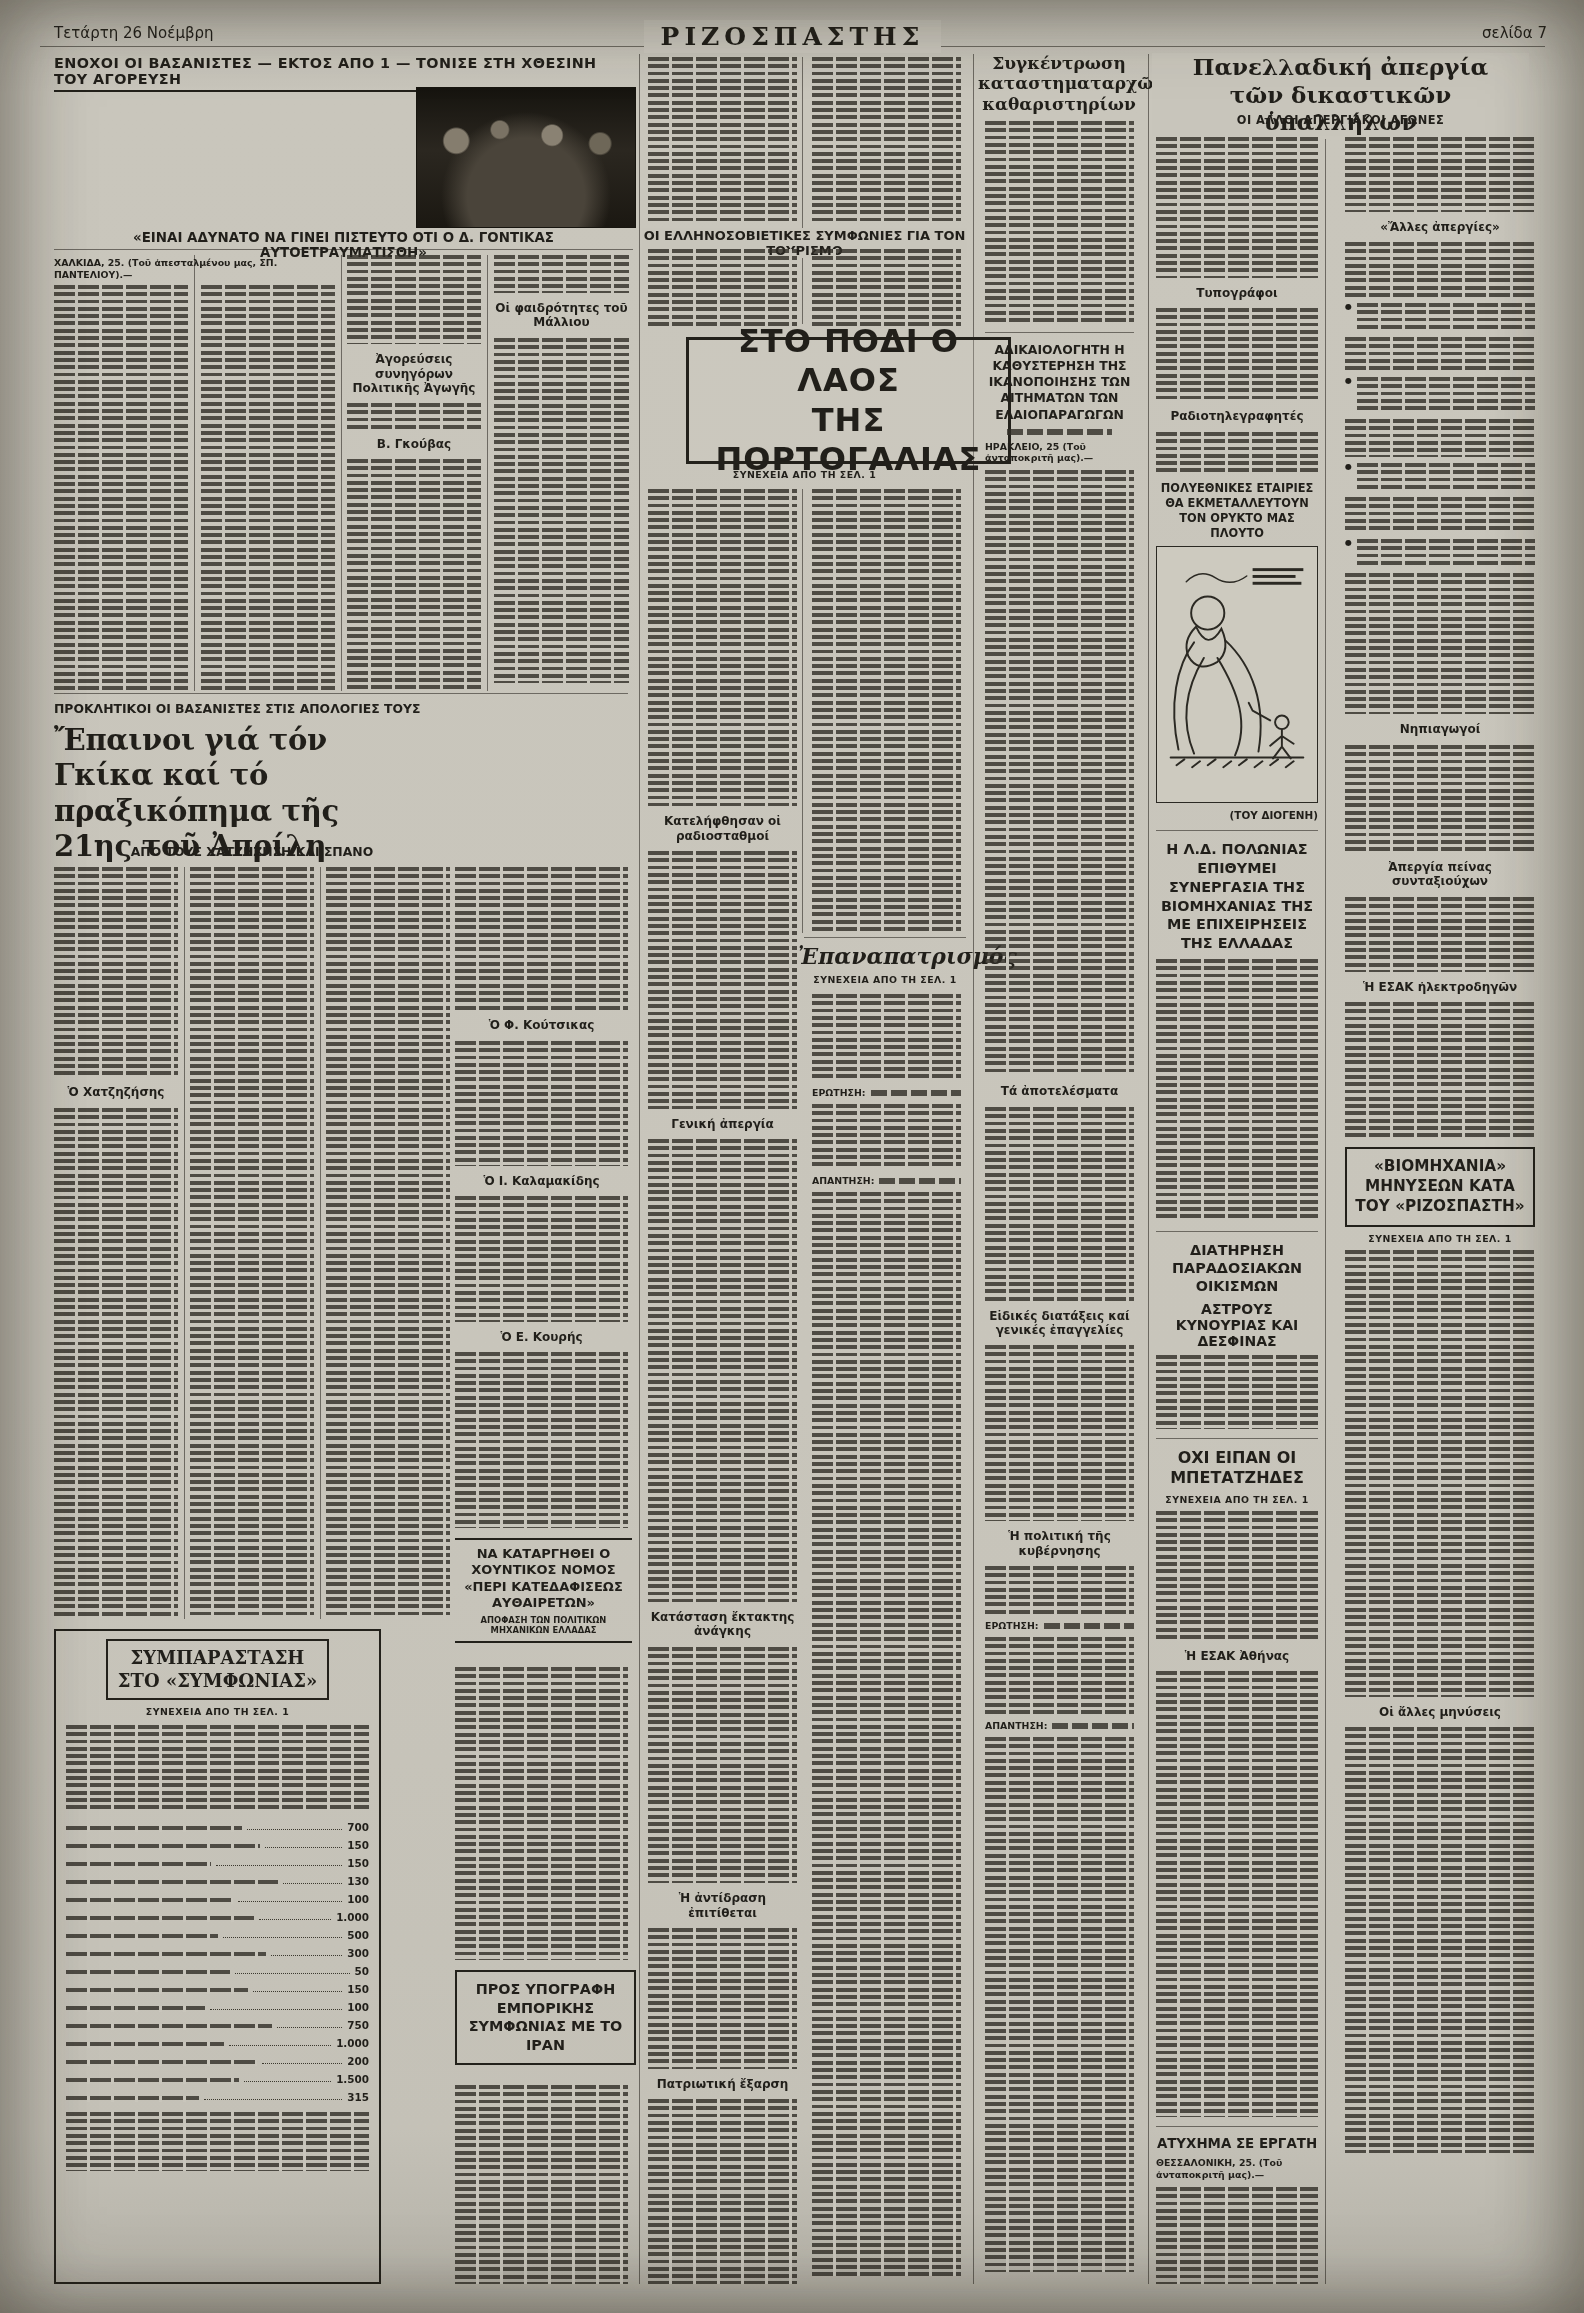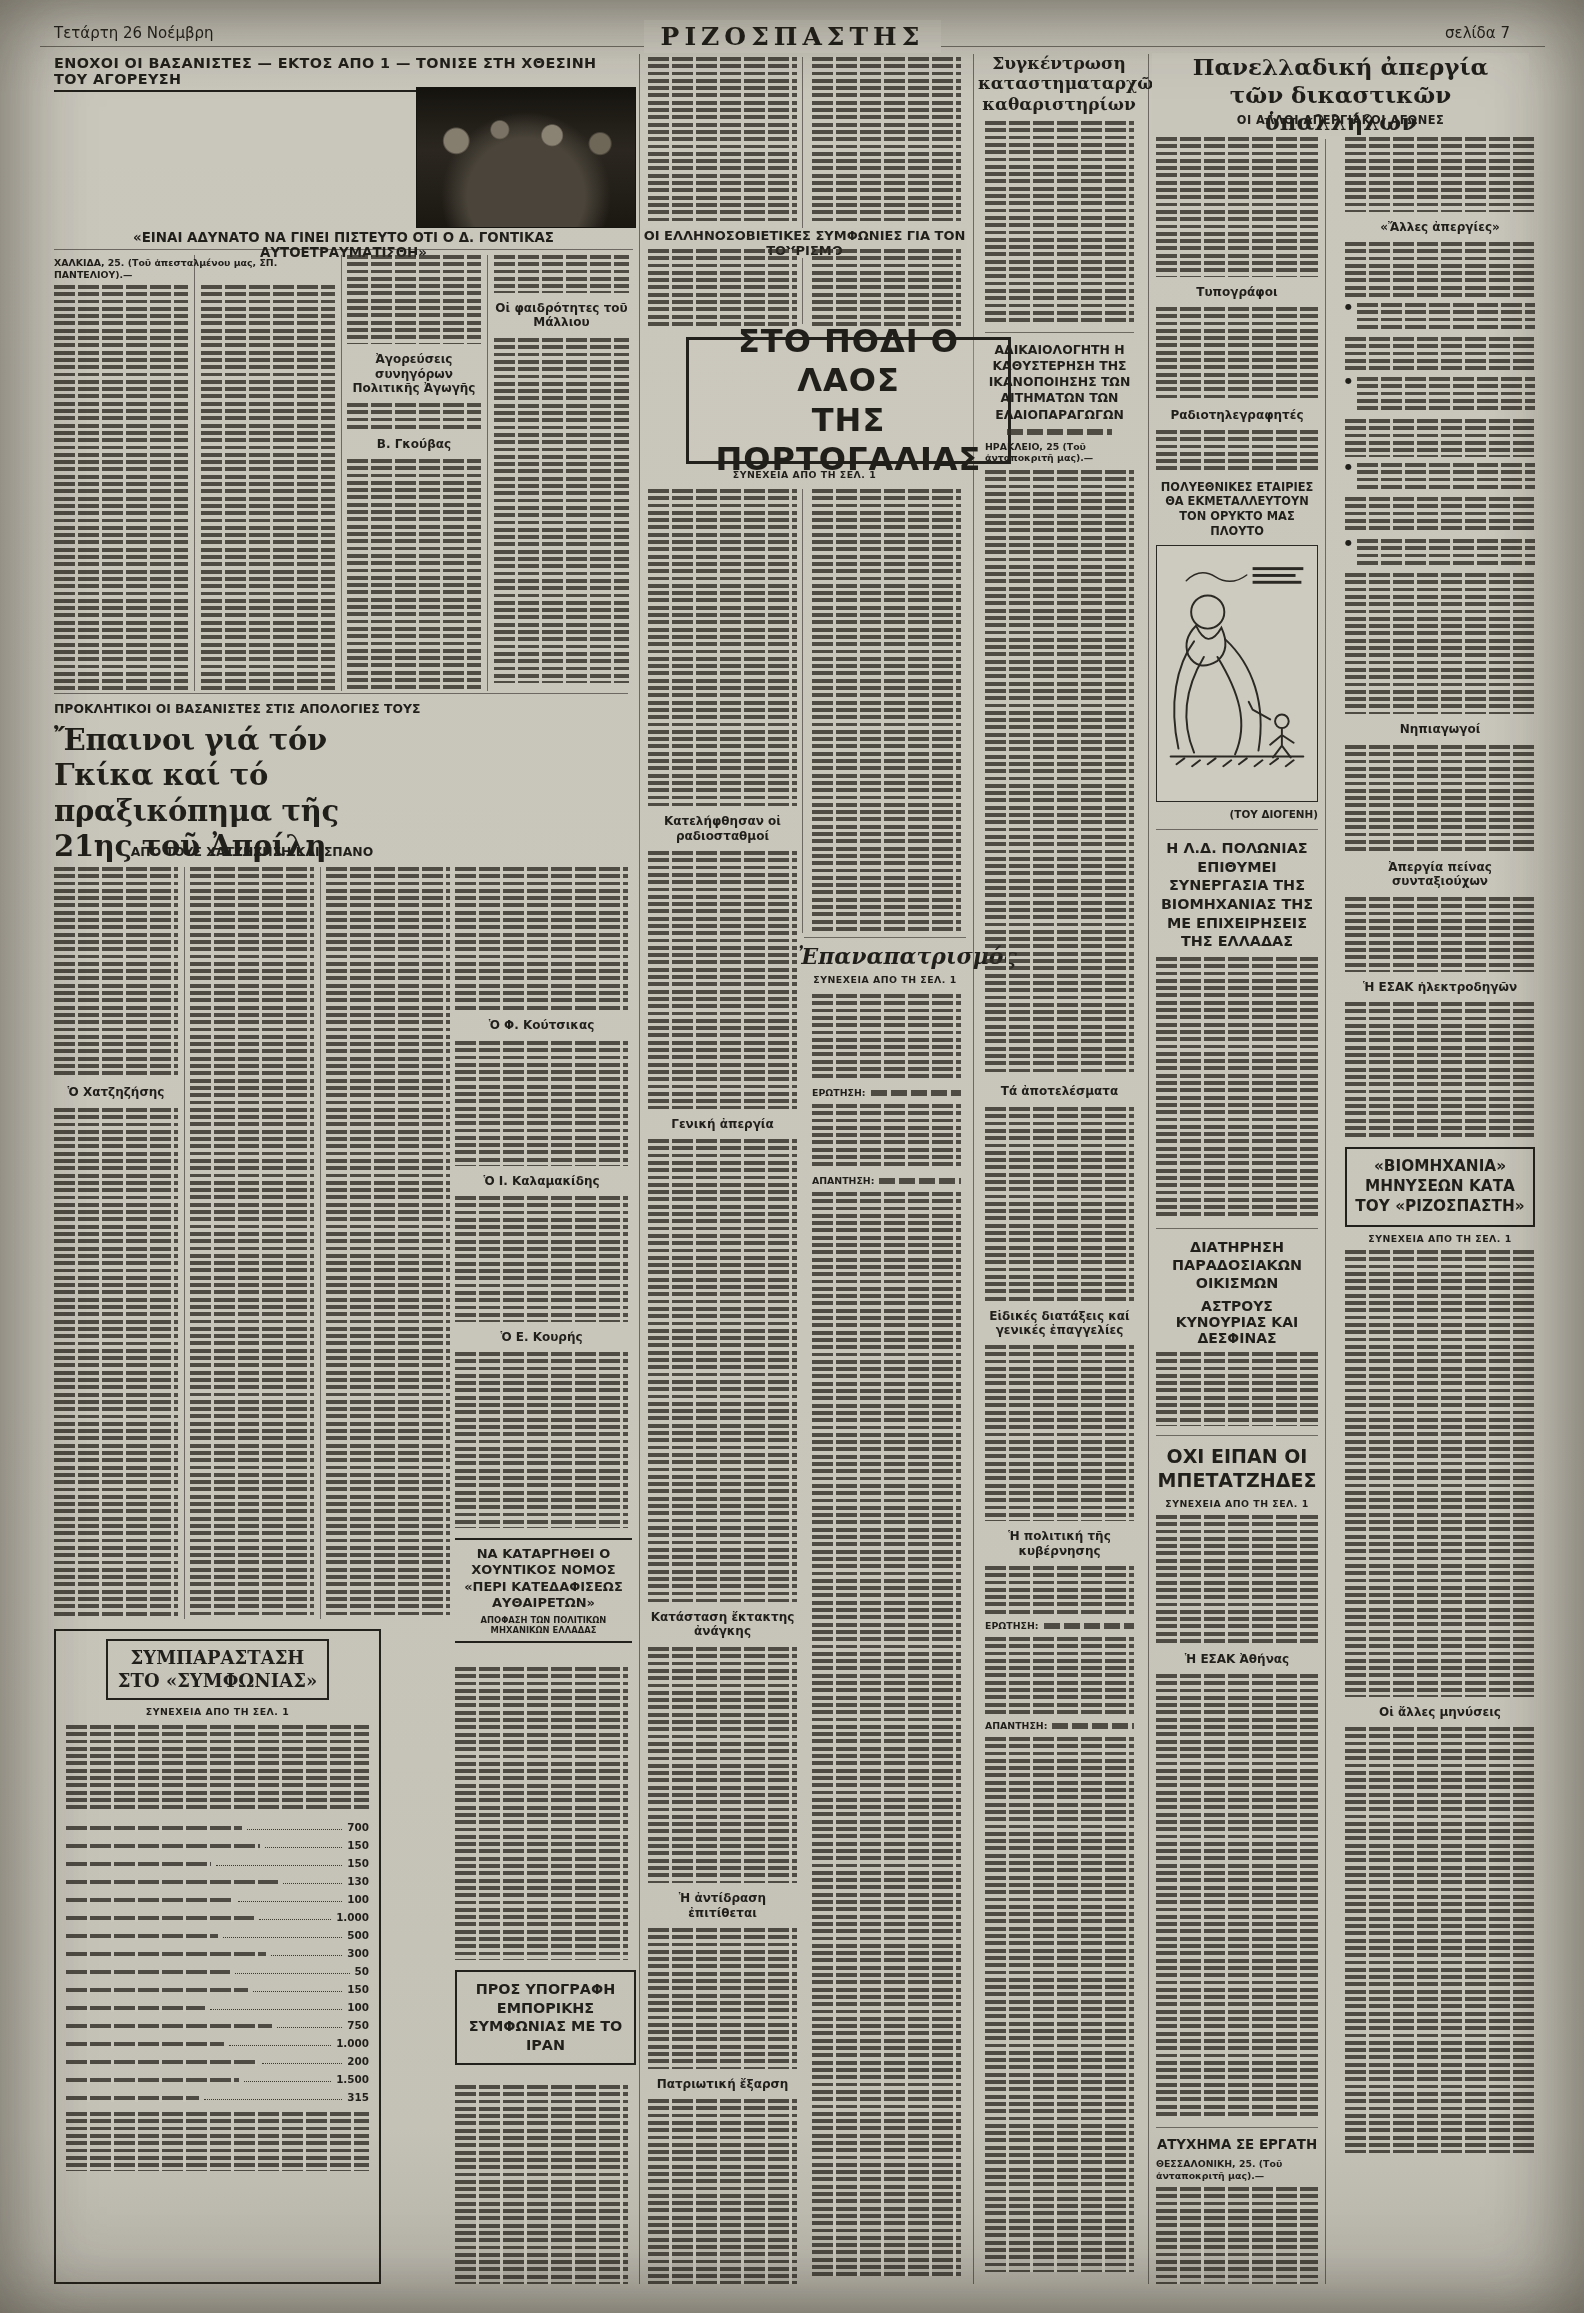--- a/index.html
+++ b/index.html
@@ -63,21 +63,21 @@
   .cartoon{background:#cdcabf;border:1px solid #2b2923;}
 </style>
 </head>
 <body>
 
 <div id="page">
 
   <div class="hr" style="left:40px;top:46px;width:1505px;"></div>
   <div class="abs" style="left:54px;top:24px;width:317px;font-size:15px;">Τετάρτη 26 Νοέμβρη</div>
   <div class="abs serif ctr" style="left:644px;top:20px;width:297px;font-size:25px;font-weight:700;letter-spacing:5px;background:var(--paper);padding:2px 0;">ΡΙΖΟΣΠΑΣΤΗΣ</div>
-  <div class="abs" style="left:1391px;top:24px;width:119px;font-size:15px;text-align:right;">σελίδα 7</div>
+  <div class="abs" style="left:1428px;top:24px;width:119px;font-size:15px;text-align:right;">σελίδα 7</div>
 
   <div class="vr" style="left:639px;top:54px;height:2230px;"></div>
   <div class="vr" style="left:973px;top:54px;height:2230px;"></div>
   <div class="vr" style="left:1148px;top:54px;height:2230px;"></div>
   <div class="vr" style="left:1325px;top:139px;height:2145px;"></div>
   <div class="vr" style="left:802px;top:57px;height:267px;"></div>
   <div class="vr" style="left:802px;top:489px;height:444px;"></div>
   <div class="vr" style="left:194px;top:255px;height:436px;"></div>
   <div class="vr" style="left:341px;top:255px;height:436px;"></div>
   <div class="vr" style="left:487px;top:255px;height:436px;"></div>
@@ -362,21 +362,21 @@
     </div>
     <div class="minihead" style="font-size:10.4px;text-align:right;">(ΤΟΥ ΔΙΟΓΕΝΗ)</div>
     <div class="chr"></div>
     <div class="minihead ctr" style="font-size:14.4px;line-height:1.3;">Η Λ.Δ. ΠΟΛΩΝΙΑΣ ΕΠΙΘΥΜΕΙ ΣΥΝΕΡΓΑΣΙΑ ΤΗΣ ΒΙΟΜΗΧΑΝΙΑΣ ΤΗΣ ΜΕ ΕΠΙΧΕΙΡΗΣΕΙΣ ΤΗΣ ΕΛΛΑΔΑΣ</div>
     <div class="ft" style="height:279px;"></div>
     <div class="chr"></div>
     <div class="minihead ctr" style="font-size:14.4px;line-height:1.25;">ΔΙΑΤΗΡΗΣΗ ΠΑΡΑΔΟΣΙΑΚΩΝ ΟΙΚΙΣΜΩΝ</div>
     <div class="minihead ctr" style="font-size:14px;">ΑΣΤΡΟΥΣ ΚΥΝΟΥΡΙΑΣ ΚΑΙ ΔΕΣΦΙΝΑΣ</div>
     <div class="ft" style="height:79px;"></div>
     <div class="chr"></div>
-    <div class="minihead ctr" style="font-size:19px;line-height:1.25;">ΟΧΙ ΕΙΠΑΝ ΟΙ ΜΠΕΤΑΤΖΗΔΕΣ</div>
+    <div class="minihead ctr" style="font-size:16px;line-height:1.25;">ΟΧΙ ΕΙΠΑΝ ΟΙ ΜΠΕΤΑΤΖΗΔΕΣ</div>
     <div class="contlbl">ΣΥΝΕΧΕΙΑ ΑΠΟ ΤΗ ΣΕΛ. 1</div>
     <div class="ft" style="height:137px;"></div>
     <div class="sh">Ἡ ΕΣΑΚ Ἀθήνας</div>
     <div class="ft" style="height:473px;"></div>
     <div class="chr"></div>
     <div class="minihead ctr" style="font-size:13.4px;">ΑΤΥΧΗΜΑ ΣΕ ΕΡΓΑΤΗ</div>
     <div class="dl">ΘΕΣΣΑΛΟΝΙΚΗ, 25. (Τοῦ ἀνταποκριτῆ μας).—</div>
     <div class="ft" style="height:103px;"></div>
   </div>
 

